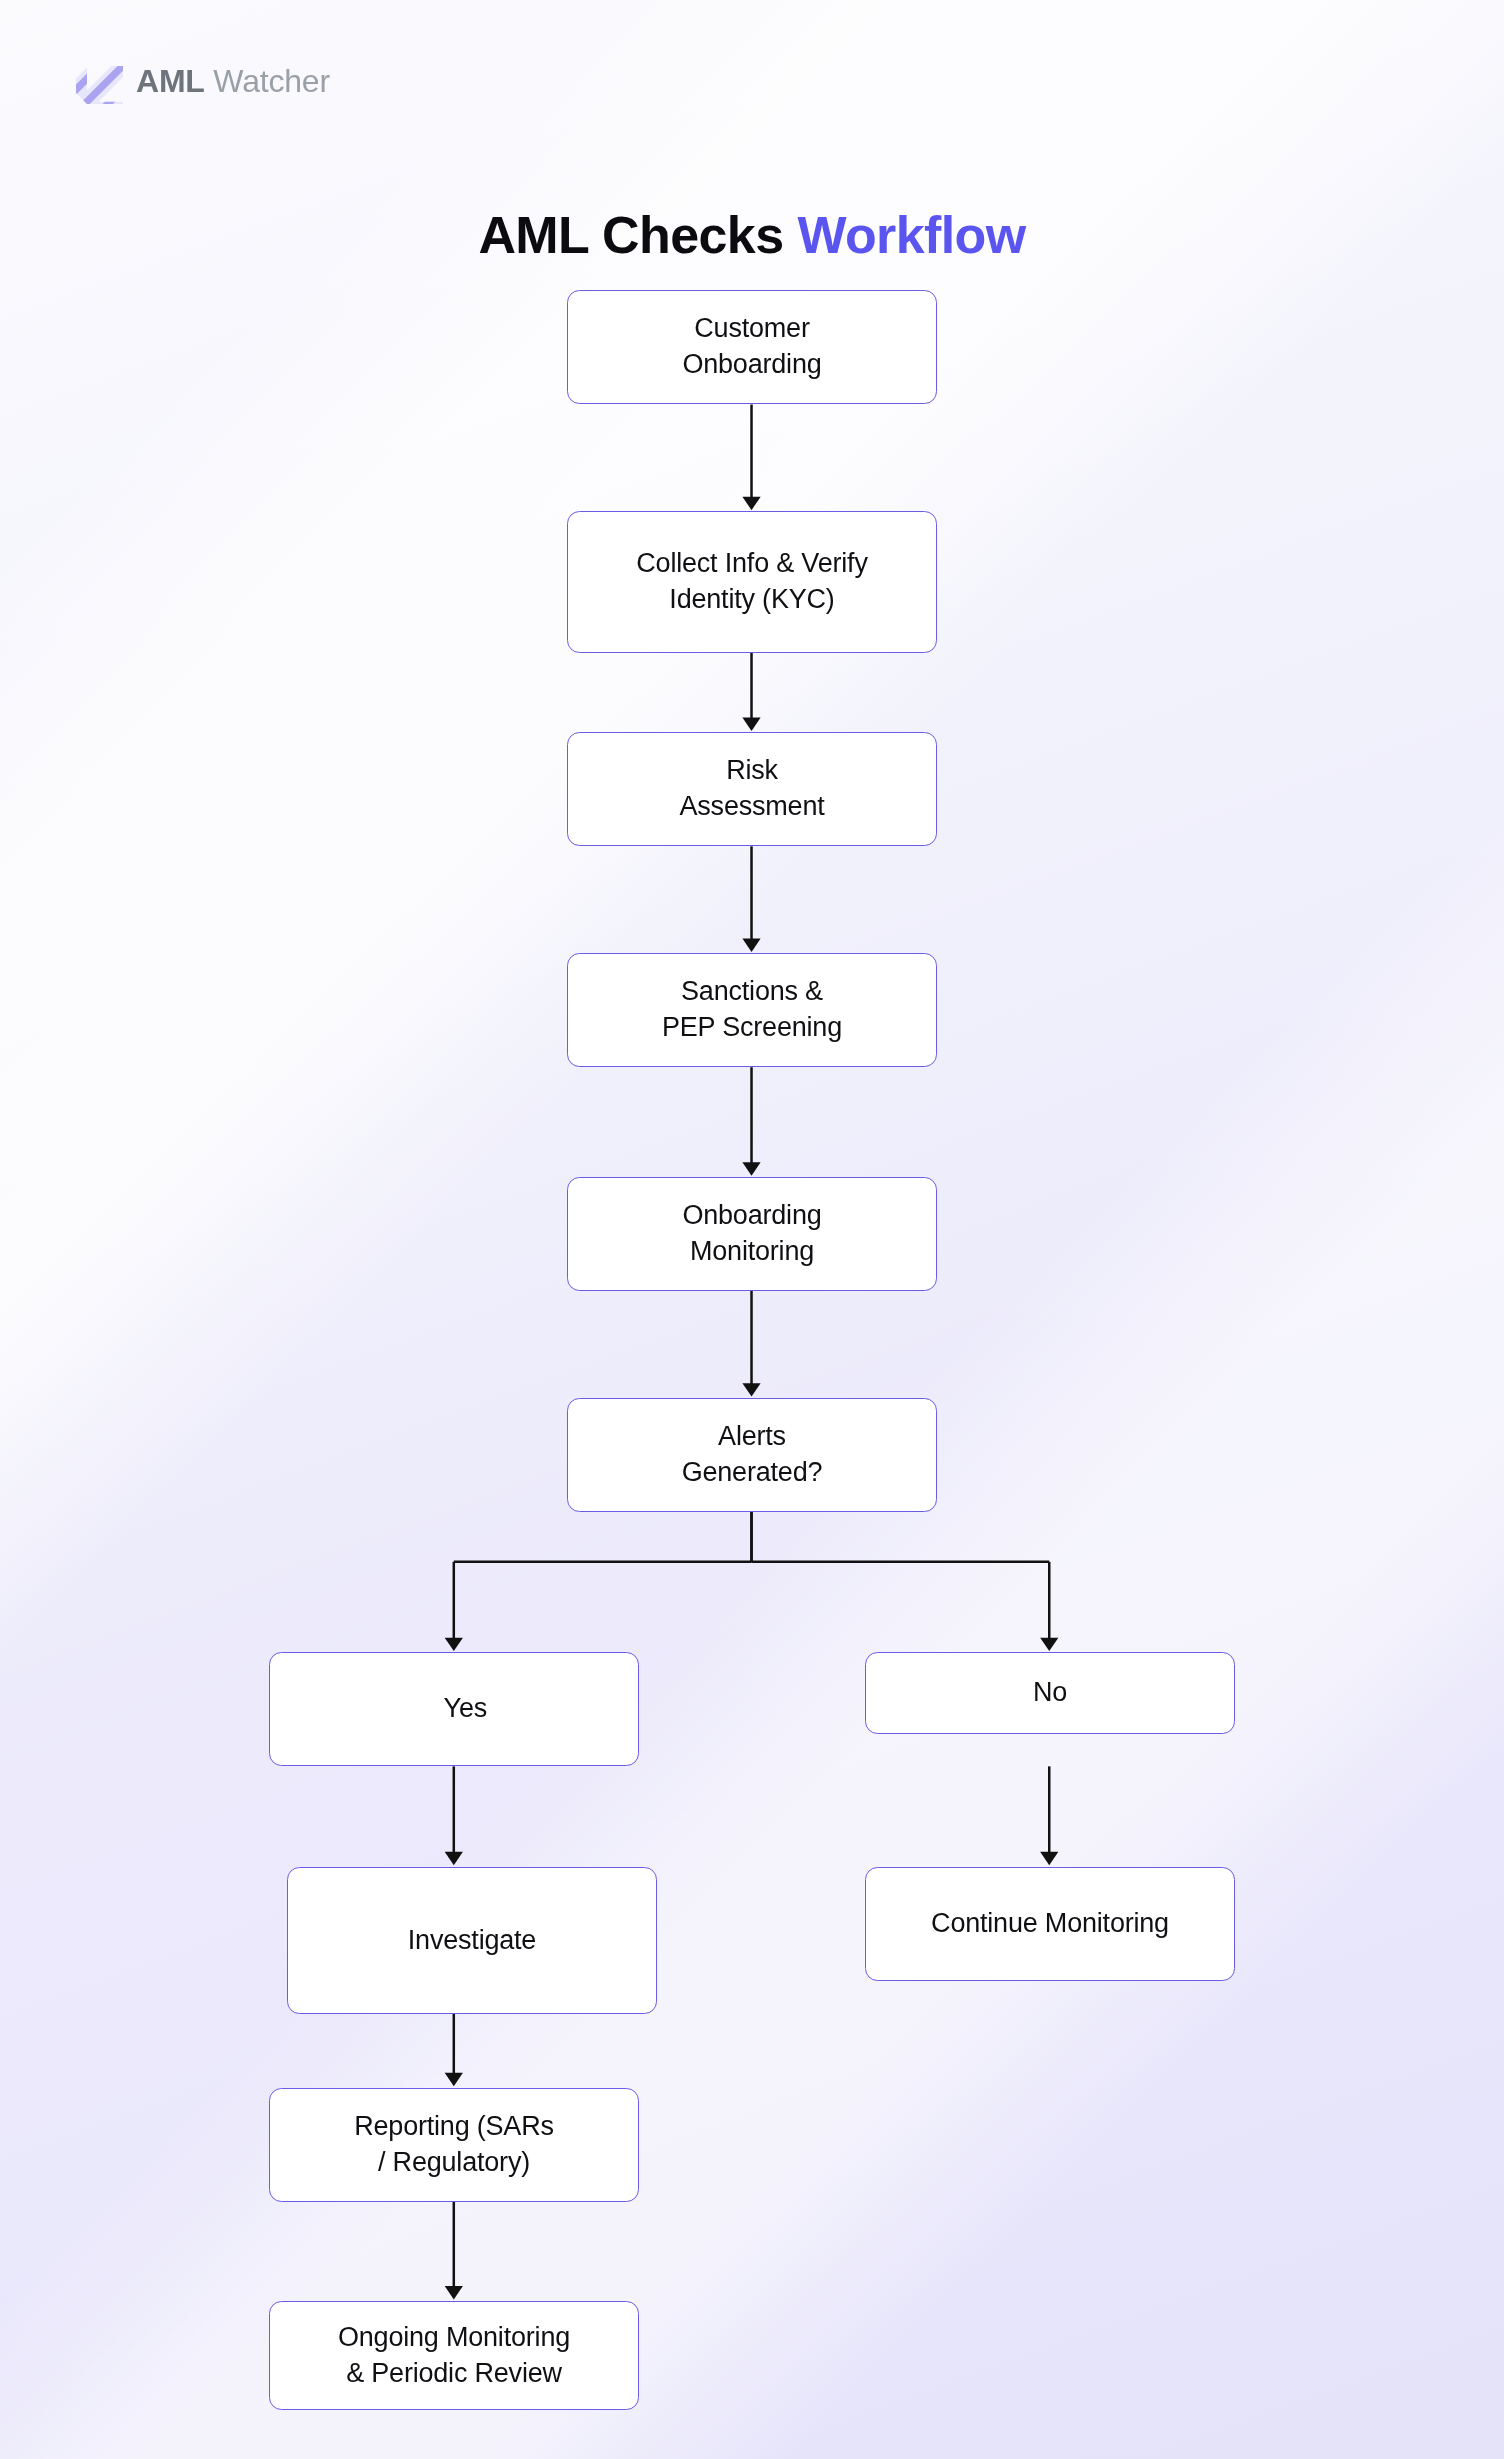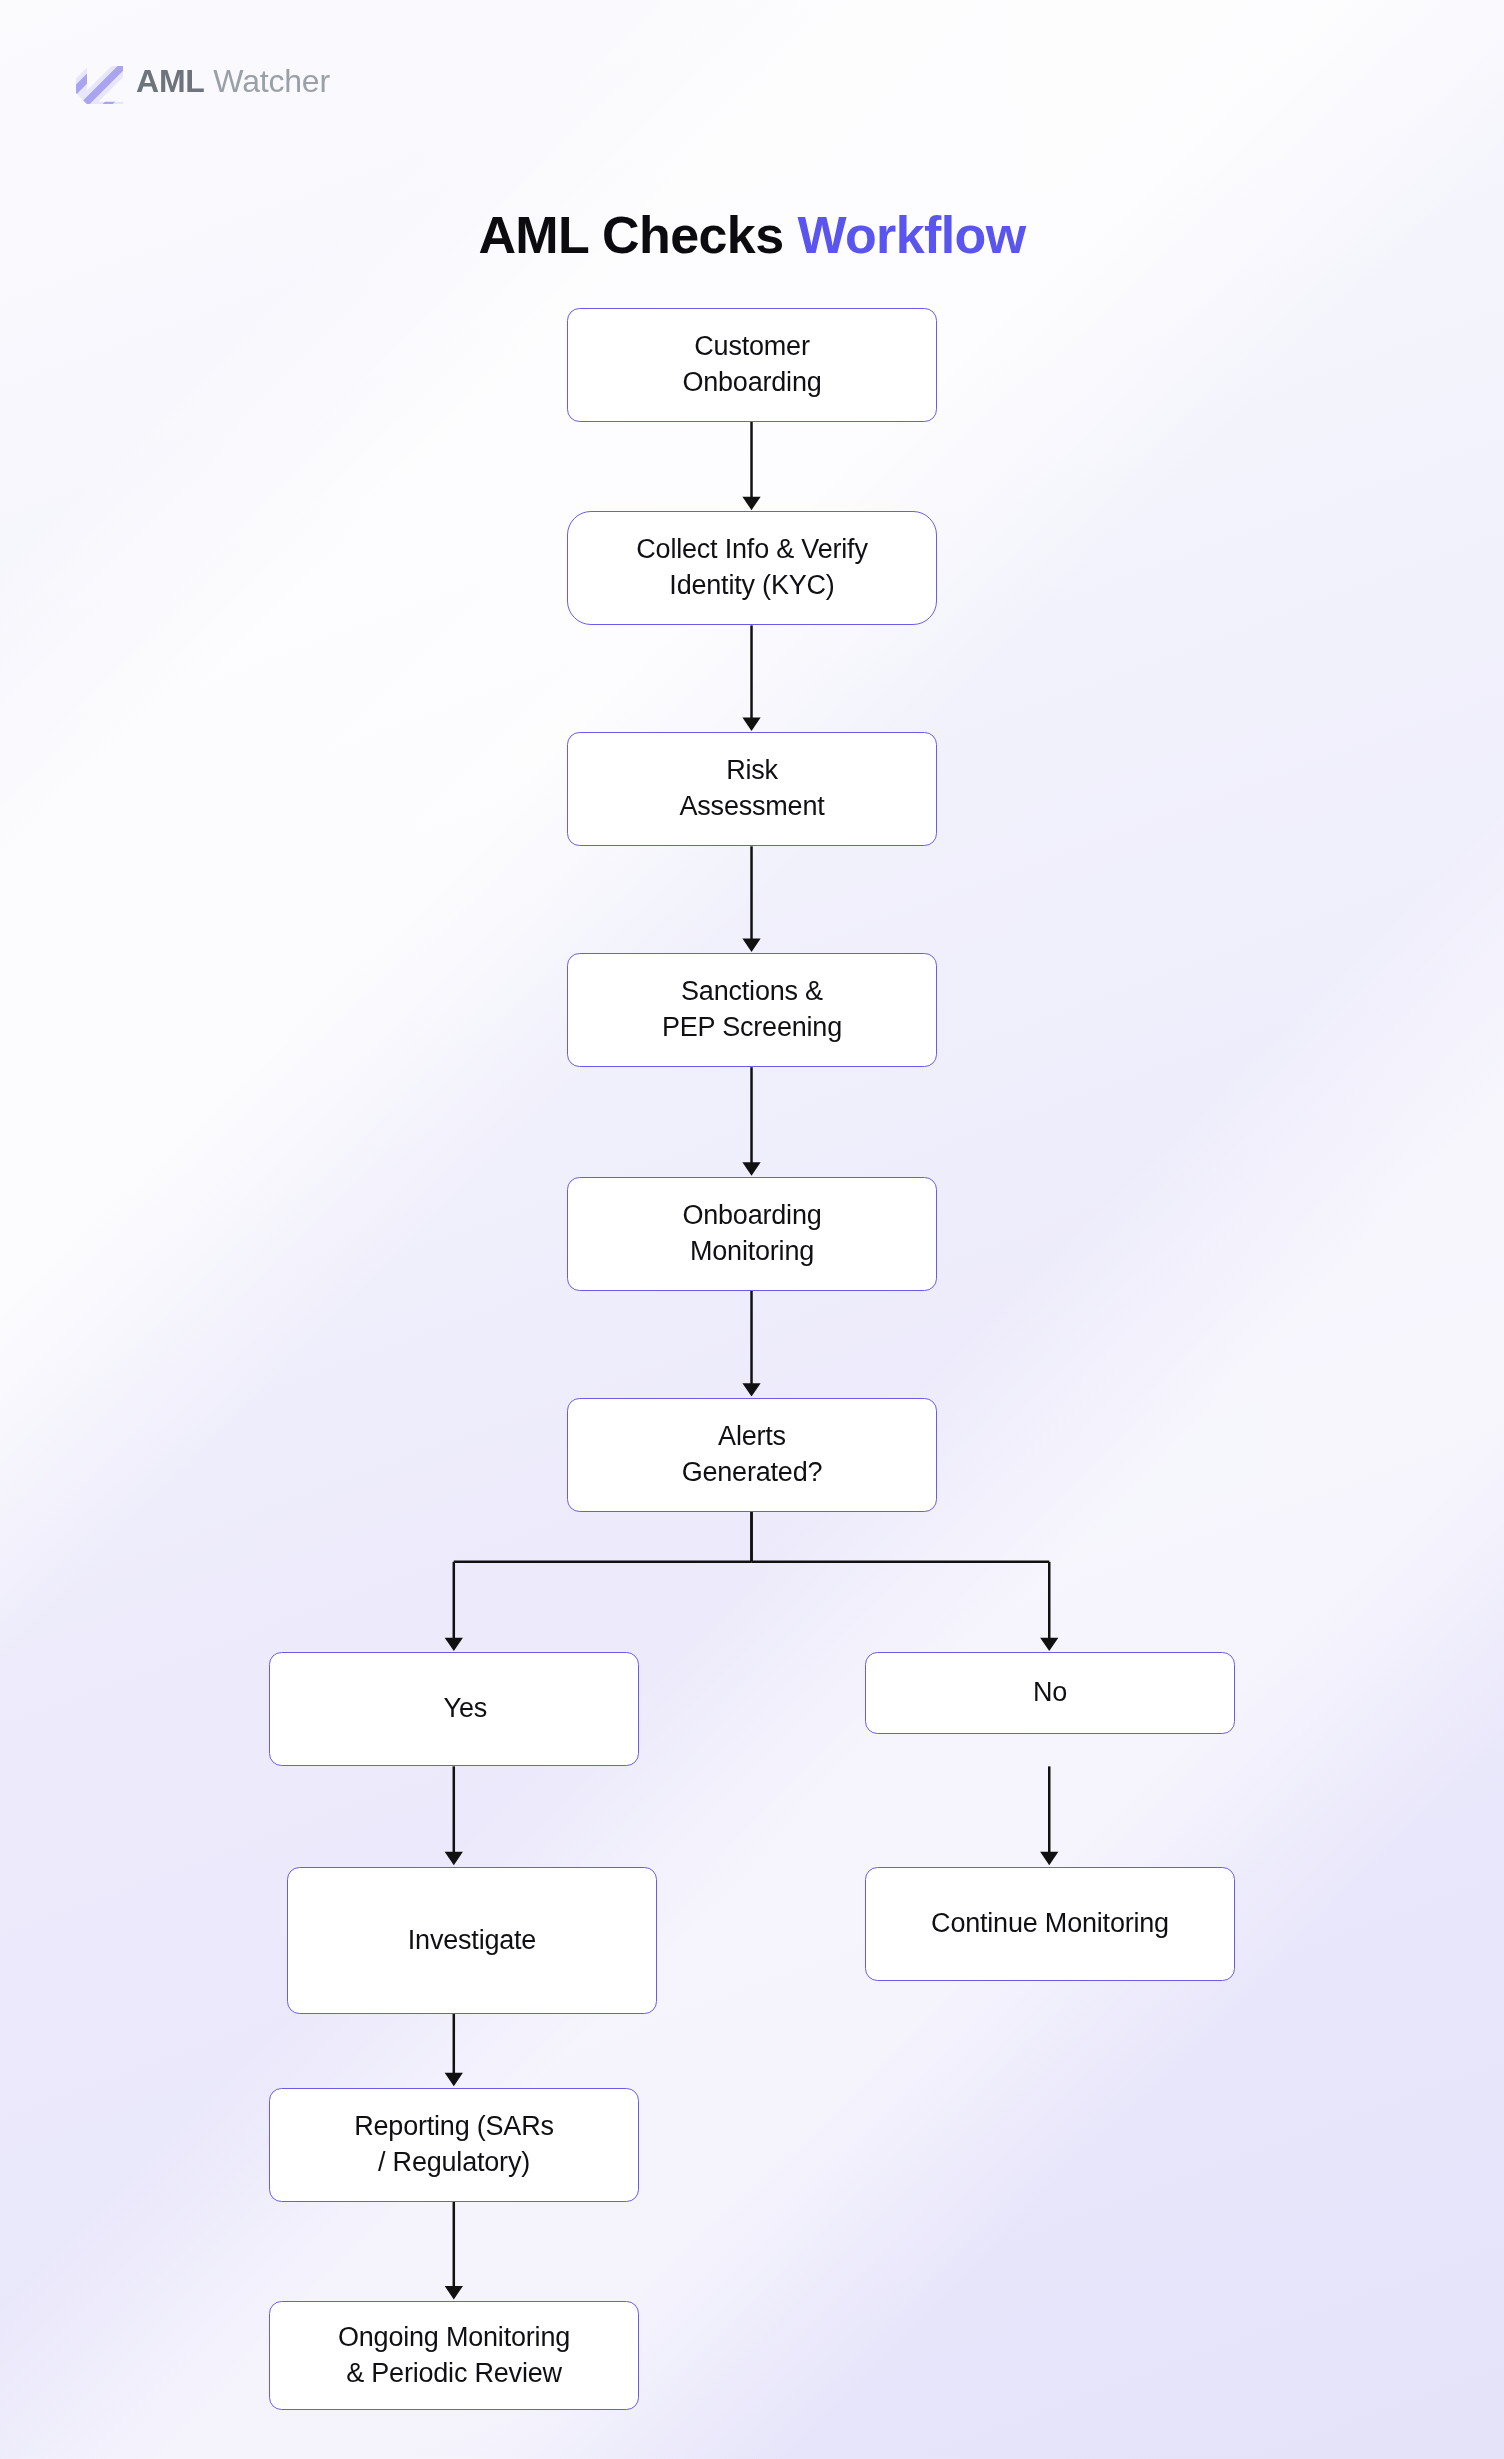--- a/index.html
+++ b/index.html
@@ -177,23 +177,23 @@
         </g>
         <g>
           <line x1="472.5" y1="2062" x2="472.5" y2="2160" stroke="#111111" stroke-width="2.6"></line>
           <path d="M463,2158 L482,2158 L472.5,2172 Z" fill="#111111"></path>
         </g>
         <g>
           <line x1="472.5" y1="2292" x2="472.5" y2="2382" stroke="#111111" stroke-width="2.6"></line>
           <path d="M463,2380 L482,2380 L472.5,2394 Z" fill="#111111"></path>
         </g>
       </svg>
-  <div class="node" style="left: 567px; top: 308px; width: 370px; height: 114px; border-color: rgb(107, 92, 231); background: rgb(255, 255, 255);">Customer
+  <div class="node" style="left: 567px; top: 290px; width: 370px; height: 114px; border-color: rgb(107, 92, 231); background: rgb(255, 255, 255);">Customer
 Onboarding</div>
-      <div class="node" style="left: 567px; top: 511px; width: 370px; height: 114px; border-color: rgb(107, 92, 231); background: rgb(255, 255, 255); border-radius: 24px;">Collect Info &amp; Verify
+      <div class="node" style="left: 567px; top: 511px; width: 370px; height: 142px; border-color: rgb(107, 92, 231); background: rgb(255, 255, 255);">Collect Info &amp; Verify
 Identity (KYC)</div>
       <div class="node" style="left: 567px; top: 732px; width: 370px; height: 114px; border-color: rgb(107, 92, 231); background: rgb(255, 255, 255);">Risk
 Assessment</div>
       <div class="node" style="left: 567px; top: 953px; width: 370px; height: 114px; border-color: rgb(107, 92, 231); background: rgb(255, 255, 255);">Sanctions &amp;
 PEP Screening</div>
       <div class="node" style="left: 567px; top: 1177px; width: 370px; height: 114px; border-color: rgb(107, 92, 231); background: rgb(255, 255, 255);">Onboarding
 Monitoring</div>
       <div class="node" style="left: 567px; top: 1398px; width: 370px; height: 114px; border-color: rgb(107, 92, 231); background: rgb(255, 255, 255);">Alerts
 Generated?</div>
       <div class="node" style="left: 269px; top: 1652px; width: 370px; height: 114px; border-color: rgb(107, 92, 231); background: rgb(255, 255, 255); padding-left: 36px;">Yes</div>

